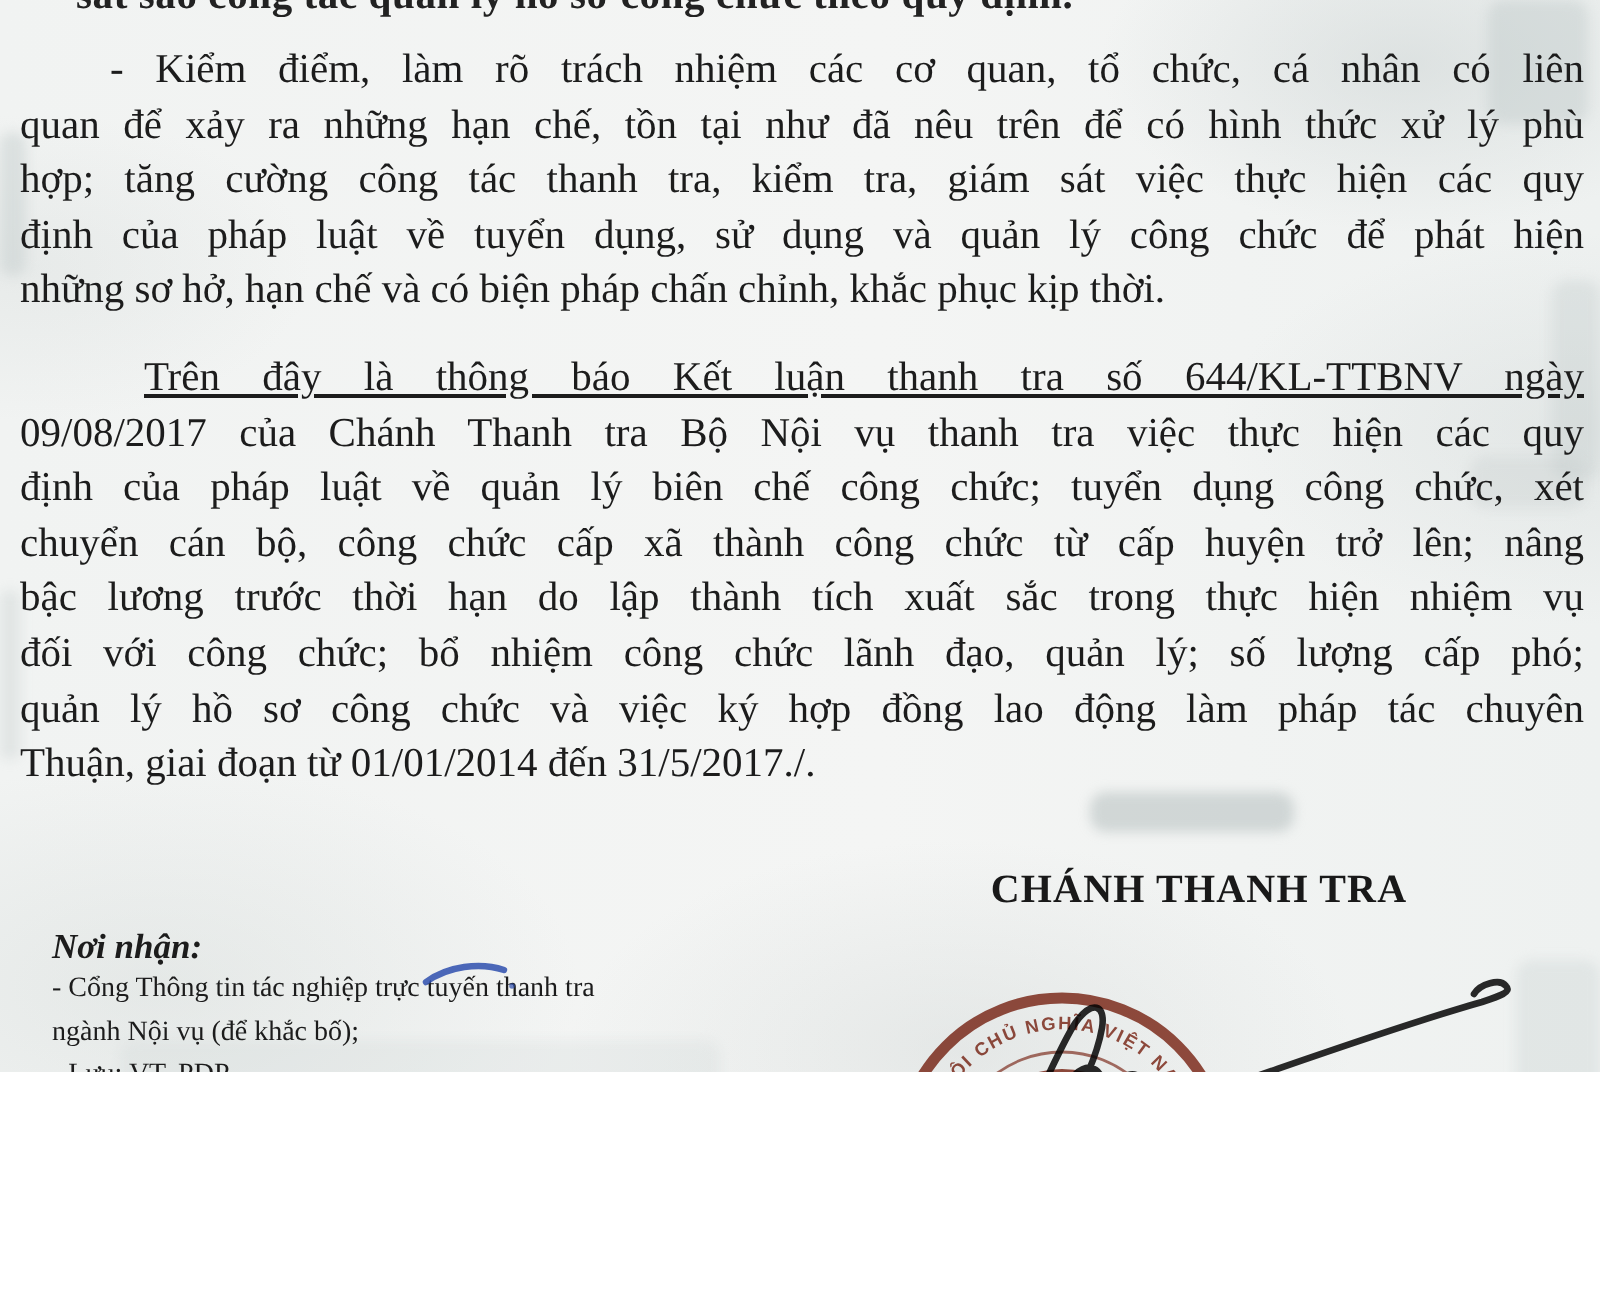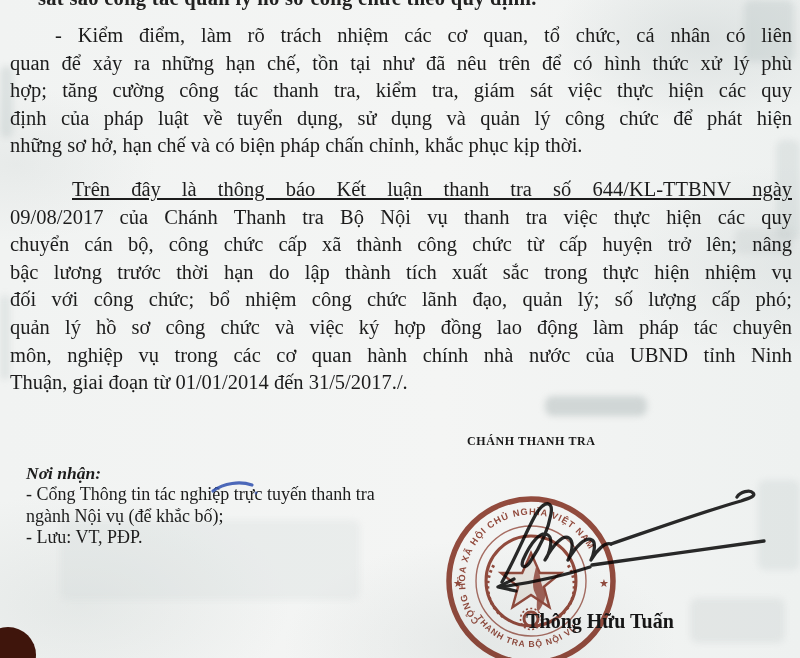--- a/index.html
+++ b/index.html
@@ -1,18 +1,18 @@
 <!DOCTYPE html>
 <html><head>
 <meta charset="utf-8">
 <style>
   html,body{margin:0;padding:0;}
   .page{
     position:relative;
-    width:800px;height:658px;
+    width:800px;height:536px;
     overflow:hidden;
     font-family:"Liberation Serif","DejaVu Serif",serif;
     color:#1c1c1c;
     background:
       radial-gradient(220px 120px at 88% 6%, rgba(198,206,206,.45), transparent 70%),
       radial-gradient(260px 140px at 99% 40%, rgba(203,210,210,.35), transparent 70%),
       radial-gradient(300px 160px at 10% 92%, rgba(205,212,210,.35), transparent 70%),
       radial-gradient(280px 150px at 60% 98%, rgba(206,212,211,.4), transparent 70%),
       radial-gradient(200px 110px at 2% 25%, rgba(208,214,213,.3), transparent 70%),
       linear-gradient(90deg, #f1f3f2 0%, #f4f5f4 55%, #eef1f0 100%);
@@ -24,24 +24,24 @@
   .indent1{padding-left:45px;}
   .indent2{padding-left:62px;text-decoration:underline;}
   .clipped-line{
     position:absolute;top:-16px;left:38px;width:740px;height:30px;
     font-size:20.5px;line-height:28px;font-weight:600;color:#222;
     letter-spacing:.3px;
   }
   .para{margin:0 0 16px 0;}
   .recipients{position:absolute;left:26px;top:427px;width:370px;margin-top:35px;}
   .recipients .hdr{font-weight:bold;font-style:italic;font-size:17.5px;line-height:22px;}
-  .recipients .rl{font-size:18px;line-height:21.5px;}
+  .recipients .rl{font-size:14px;line-height:21.5px;}
   .signer-title{
     position:absolute;left:467px;top:434px;width:265px;
-    text-align:left;font-weight:bold;font-size:12px;letter-spacing:.6px;color:#191919;
+    text-align:center;font-weight:bold;font-size:20px;letter-spacing:.6px;color:#191919;
   }
   .signer-name{
     position:absolute;left:470px;top:610px;width:260px;
     text-align:center;font-weight:bold;font-size:20px;color:#161616;
   }
   .seal{position:absolute;left:442px;top:492px;mix-blend-mode:multiply;opacity:.9;}
   .signature{position:absolute;left:440px;top:468px;mix-blend-mode:multiply;}
   .pen-mark{position:absolute;left:210px;top:479px;}
   .corner-blob{
     position:absolute;left:-20px;top:627px;width:56px;height:56px;border-radius:50%;
@@ -70,25 +70,25 @@
     <div class="para">
       <div class="line indent1">- Kiểm điểm, làm rõ trách nhiệm các cơ quan, tổ chức, cá nhân có liên</div>
       <div class="line">quan để xảy ra những hạn chế, tồn tại như đã nêu trên để có hình thức xử lý phù</div>
       <div class="line">hợp; tăng cường công tác thanh tra, kiểm tra, giám sát việc thực hiện các quy</div>
       <div class="line">định của pháp luật về tuyển dụng, sử dụng và quản lý công chức để phát hiện</div>
       <div class="line last">những sơ hở, hạn chế và có biện pháp chấn chỉnh, khắc phục kịp thời.</div>
     </div>
     <div class="para">
       <div class="line indent2">Trên đây là thông báo Kết luận thanh tra số 644/KL-TTBNV ngày</div>
       <div class="line">09/08/2017 của Chánh Thanh tra Bộ Nội vụ thanh tra việc thực hiện các quy</div>
+      <div class="line">định của pháp luật về quản lý biên chế công chức; tuyển dụng công chức, xét</div>
       <div class="line">chuyển cán bộ, công chức cấp xã thành công chức từ cấp huyện trở lên; nâng</div>
       <div class="line">bậc lương trước thời hạn do lập thành tích xuất sắc trong thực hiện nhiệm vụ</div>
       <div class="line">đối với công chức; bổ nhiệm công chức lãnh đạo, quản lý; số lượng cấp phó;</div>
       <div class="line">quản lý hồ sơ công chức và việc ký hợp đồng lao động làm pháp tác chuyên</div>
-      <div class="line">môn, nghiệp vụ trong các cơ quan hành chính nhà nước của UBND tỉnh Ninh</div>
       <div class="line last">Thuận, giai đoạn từ 01/01/2014 đến 31/5/2017./.</div>
     </div>
   </div>
 
   <div class="recipients">
     <div class="hdr">Nơi nhận:</div>
     <div class="rl">- Cổng Thông tin tác nghiệp trực tuyến thanh tra</div>
     <div class="rl">ngành Nội vụ (để khắc bố);</div>
     <div class="rl">- Lưu: VT, PĐP.</div>
   </div>

